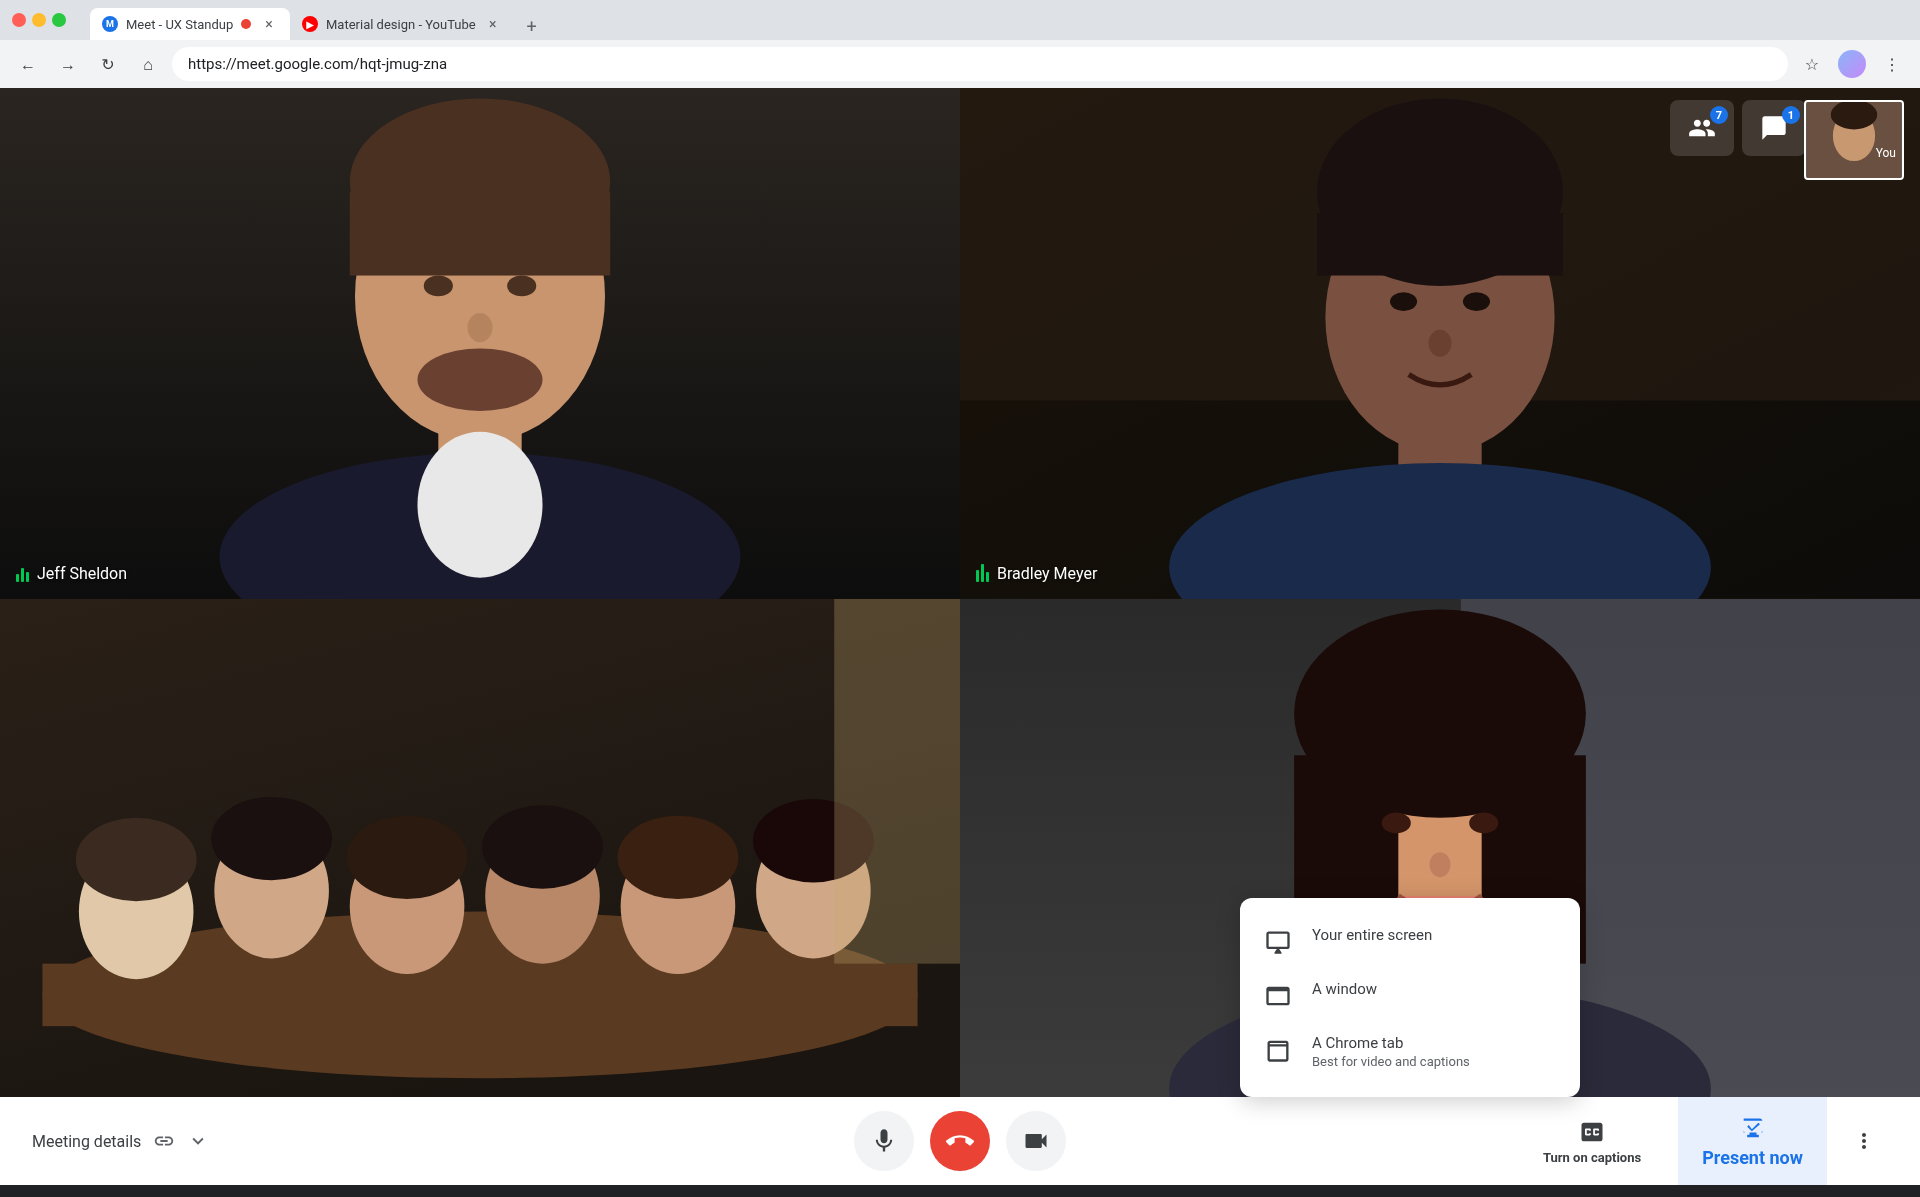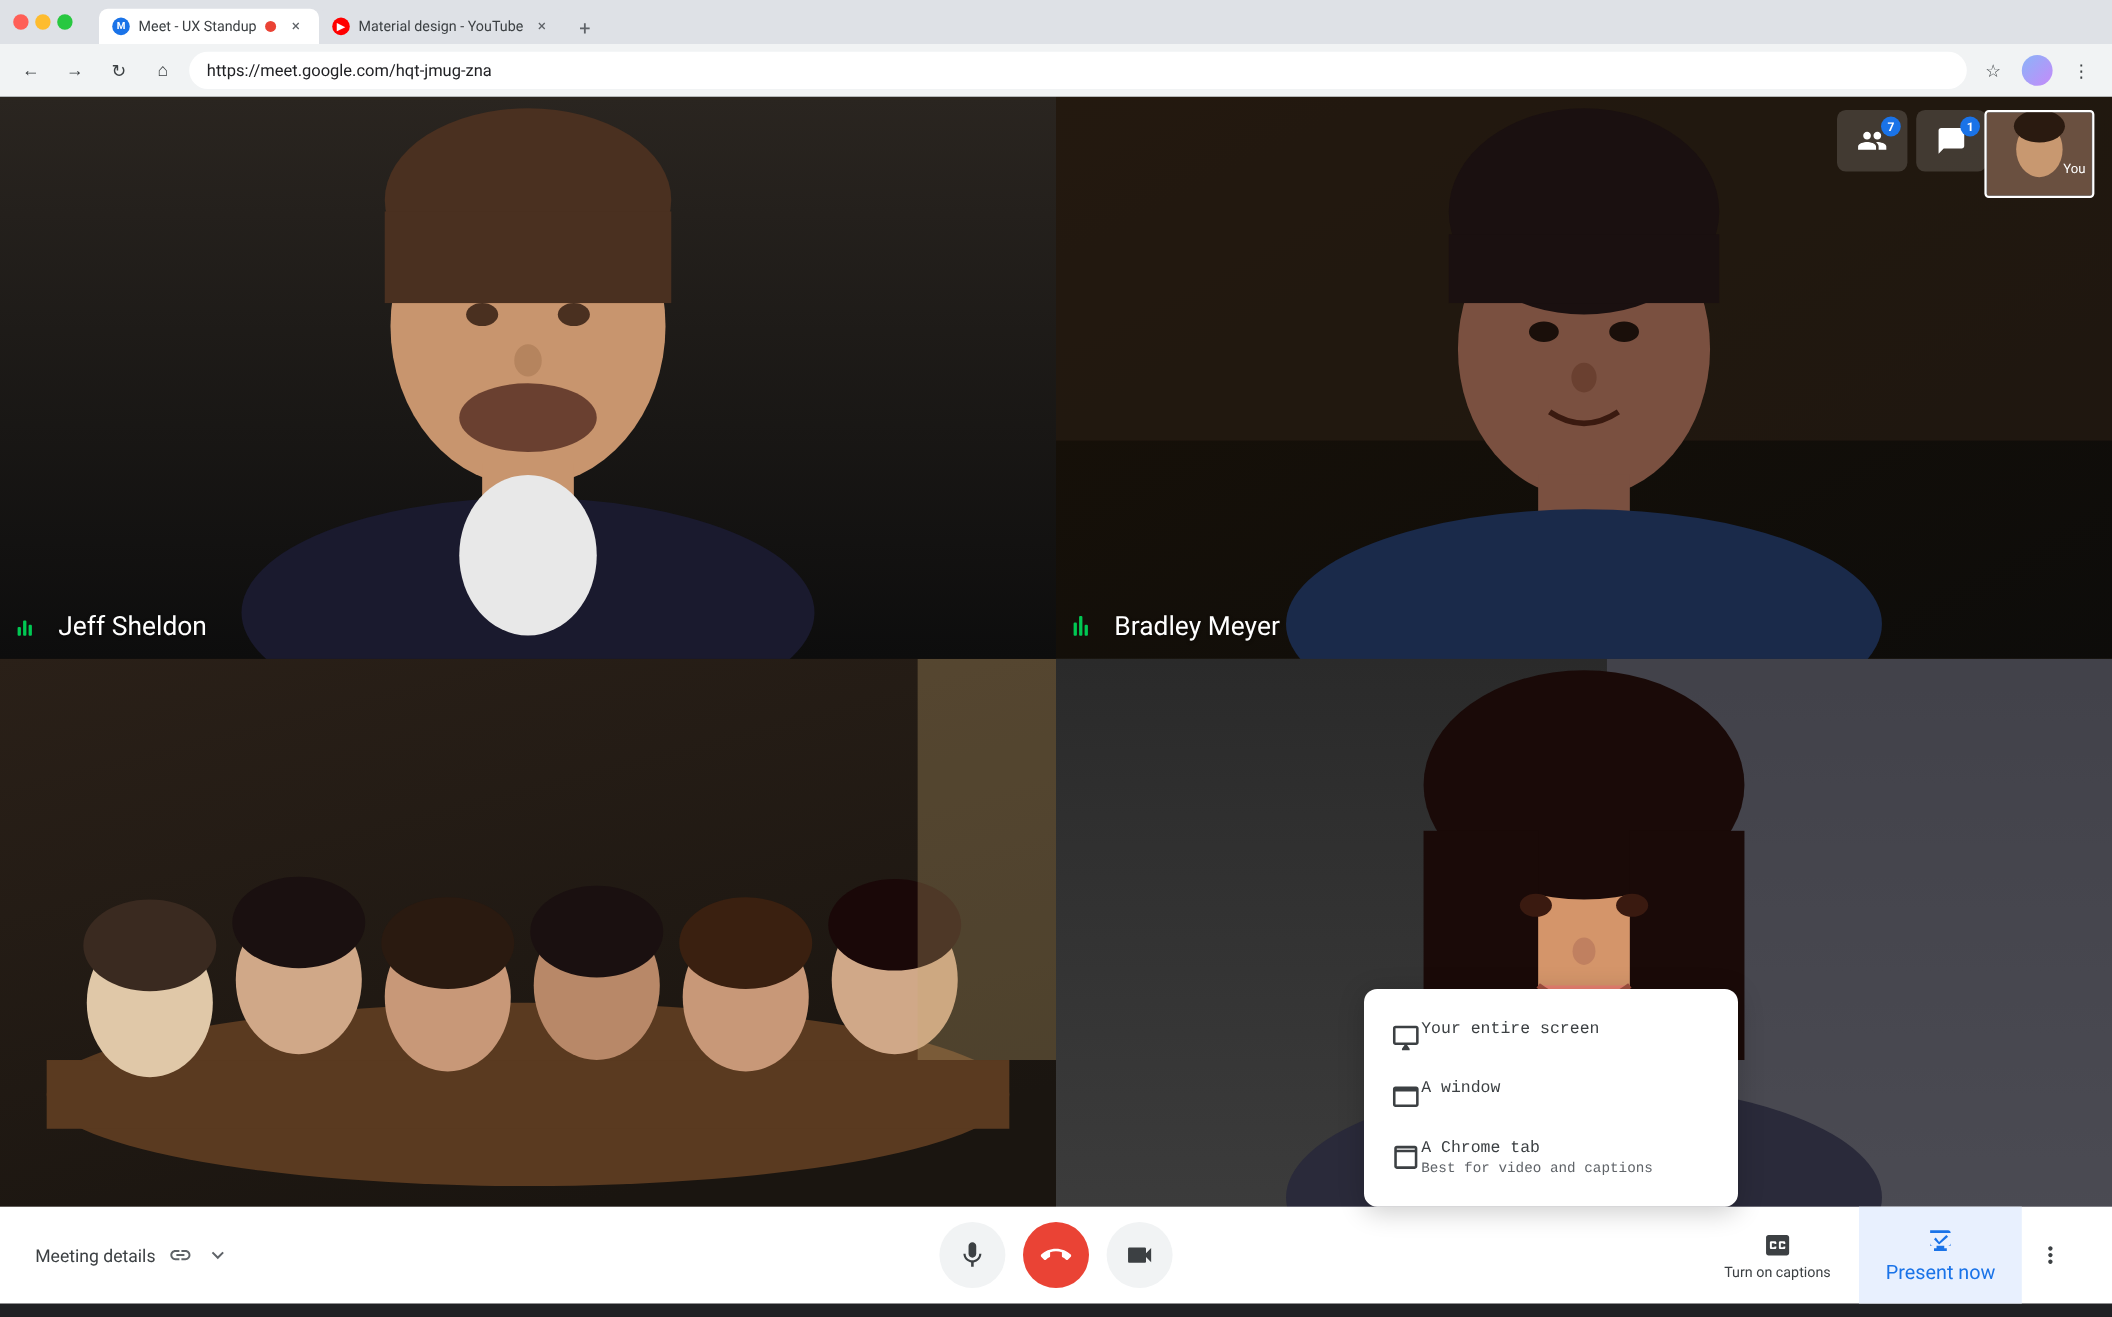--- a/index.html
+++ b/index.html
@@ -113,24 +113,24 @@
       position: relative;
       overflow: hidden;
       background: #3c4043;
     }
 
     .participant-name {
       position: absolute;
       bottom: 16px;
       left: 16px;
       color: white;
-      font-size: 24px;
-      display: flex;
-      align-items: center;
-      gap: 24px;
+      font-size: 16px;
+      display: flex;
+      align-items: center;
+      gap: 8px;
       text-shadow: 0 1px 3px rgba(0,0,0,0.5);
     }
 
     .audio-indicator {
       display: flex; align-items: flex-end; gap: 2px; height: 18px;
     }
     .audio-bar {
       width: 3px; background: #00c853; border-radius: 1px;
     }
 
@@ -225,21 +225,22 @@
 
     .control-btn-red {
       background: #ea4335;
       color: white;
     }
 
     .bottom-right-controls {
       margin-left: auto;
       display: flex;
       align-items: center;
-      gap: 2px;
+      gap: 13px;
+      font-weight: bold;
     }
 
     .bottom-action-btn {
       display: flex;
       flex-direction: column;
       align-items: center;
       justify-content: center;
       gap: 4px;
       padding: 8px 24px;
       cursor: pointer;
@@ -277,25 +278,25 @@
     .present-popup-title {
       font-size: 18px;
       font-weight: 500;
       color: #202124;
       padding: 8px 24px 16px;
     }
 
     .present-option {
       display: flex;
       align-items: flex-start;
+      gap: 20px;
       padding: 12px 24px;
       cursor: pointer;
       font-size: 15px;
       color: #3c4043;
-      font-family: Liberation Mono, monospace;
     }
 
     .present-option-icon {
       width: 28px; height: 28px;
       display: flex; align-items: center; justify-content: center;
       flex-shrink: 0;
       margin-top: 2px;
     }
 
     .present-option-text {

